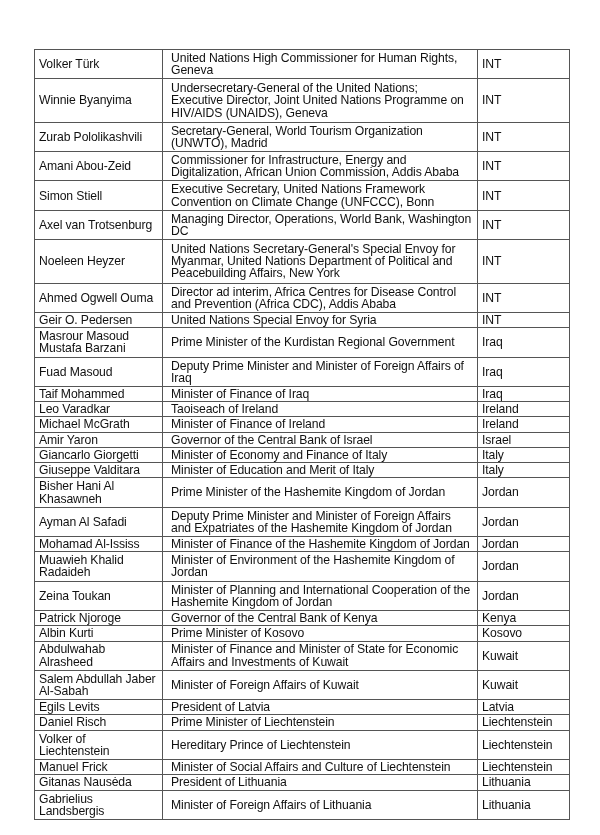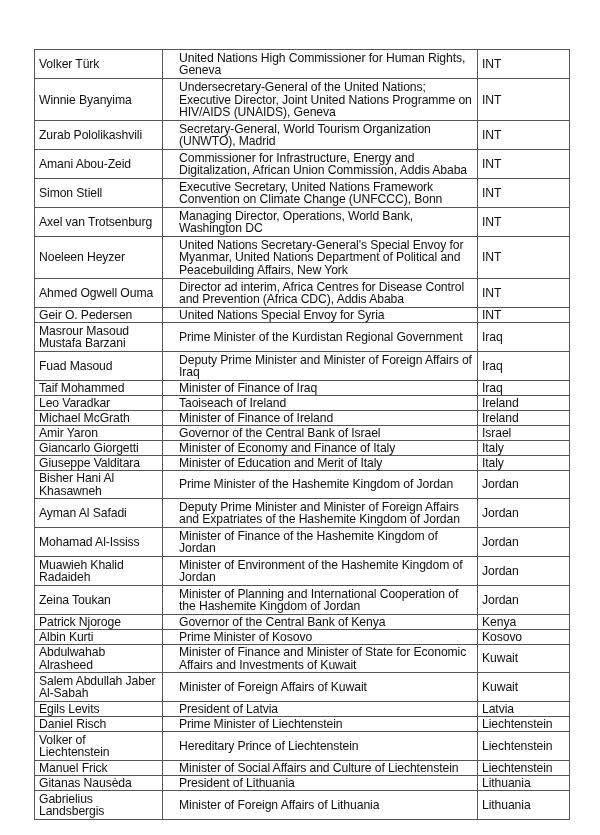--- a/index.html
+++ b/index.html
@@ -15,21 +15,21 @@
   table.participants col.c-title { width: 315px; }
   table.participants col.c-country { width: 92px; }
   table.participants td {
     border: 1px solid #555;
     font-size: 12.2px; line-height: 12.2px;
     padding: 0 4px 0 4px;
     vertical-align: middle;
     overflow: hidden;
     letter-spacing: -0.1px;
   }
-  table.participants td.title { padding-left: 16px; }
+  table.participants td.title { padding-left: 8px; }
   .footer-left {
     position: absolute; left: 31px; top: 809px;
     font-size: 10.5px; font-weight: bold; color: #111;
   }
   .footer-right {
     position: absolute; left: 532px; top: 809px;
     font-size: 15px; font-weight: bold; color: #d8d8d8;
   }
 </style>
 </head>

